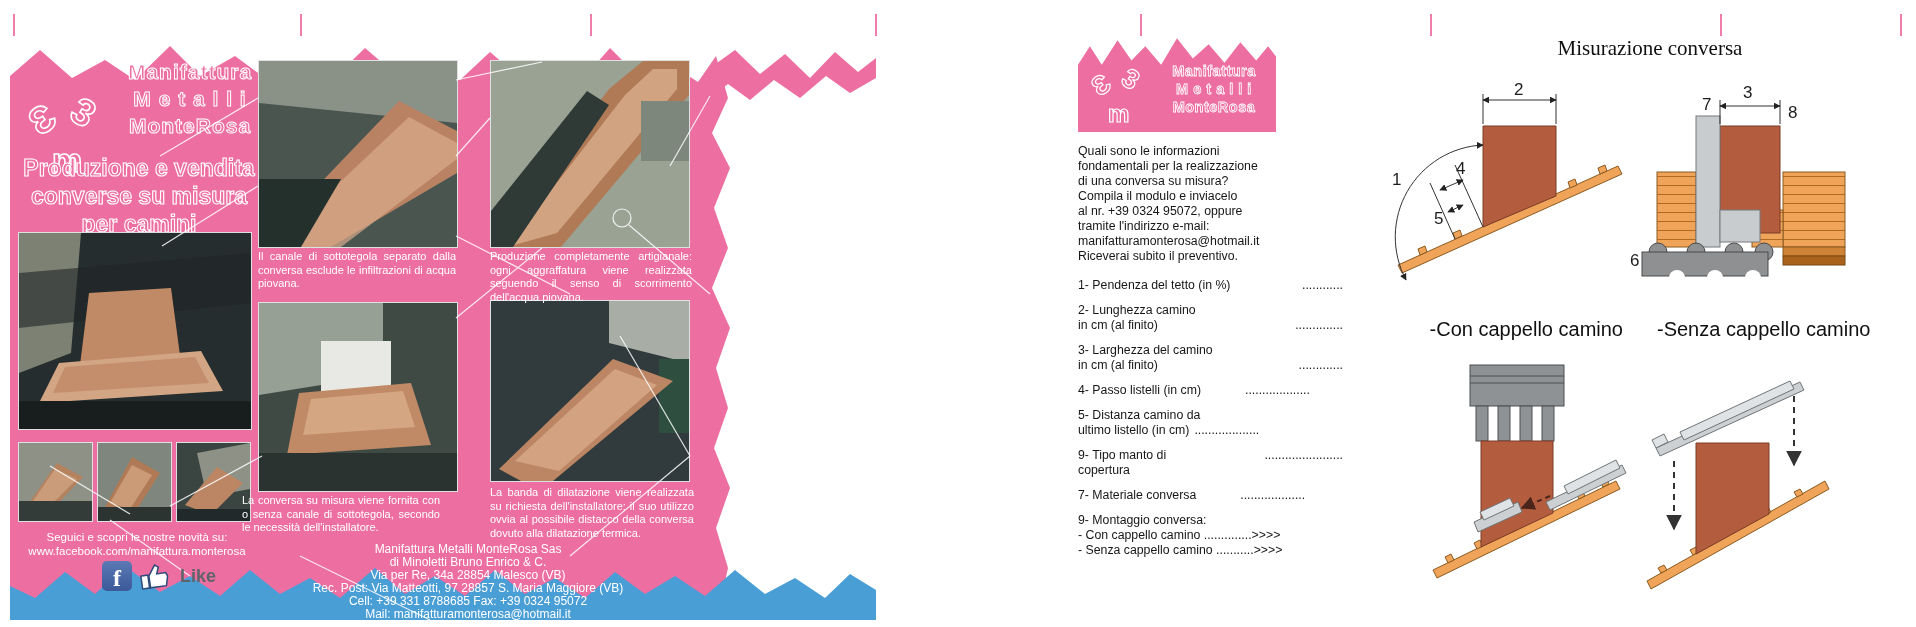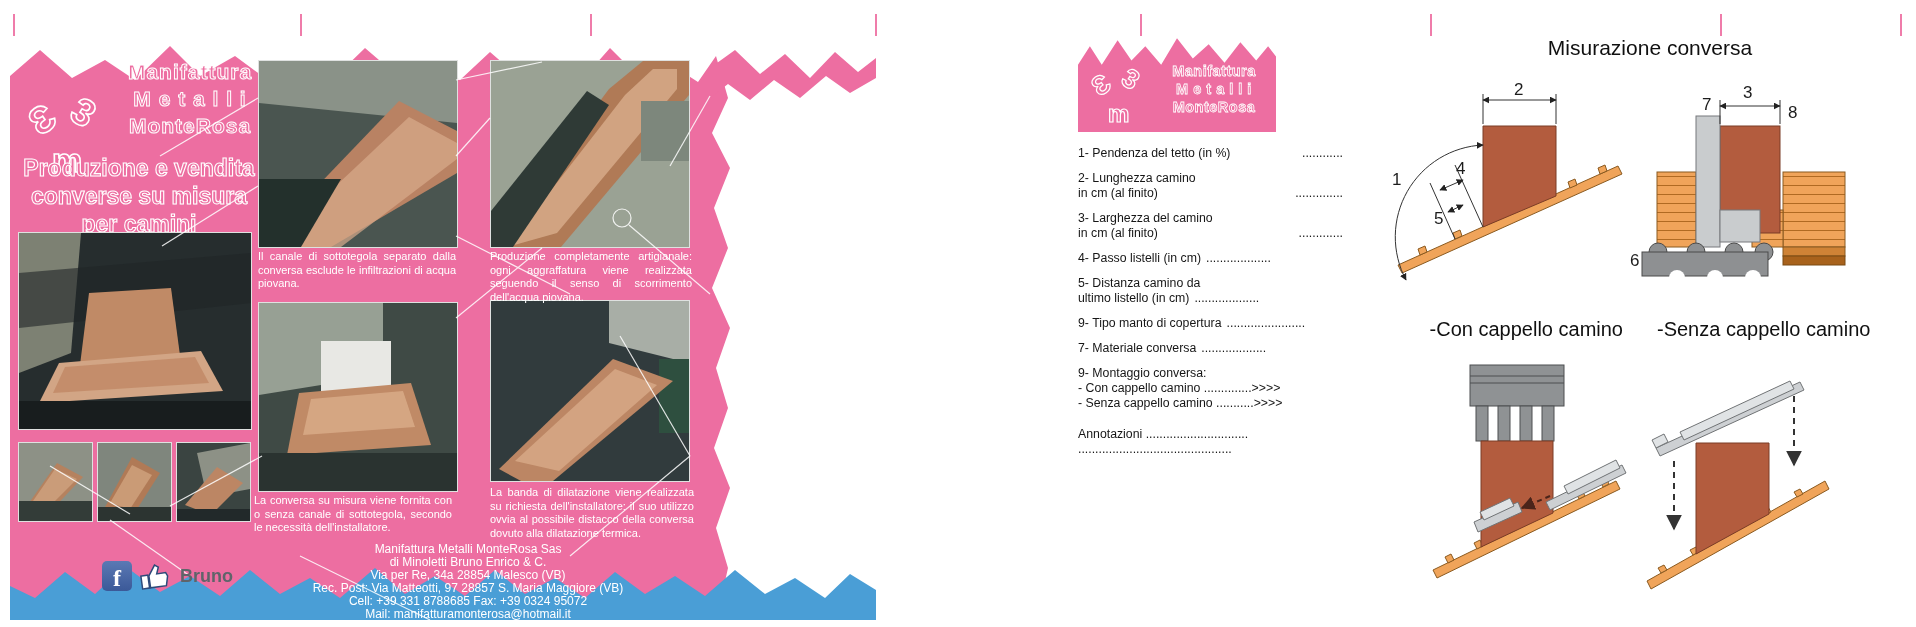--- a/index.html
+++ b/index.html
@@ -19,26 +19,26 @@
   .caption{position:absolute;color:#fff;font-size:11px;line-height:13.5px;text-align:justify;}
   .social{color:#fff;font-size:11.5px;line-height:14px;text-align:center;}
   .contact{color:#fff;font-size:12px;line-height:13px;text-align:center;}
   .likelabel{color:#5f646a;font-weight:bold;font-size:18px;}
   
   .form-page{position:absolute;left:1078px;top:30px;width:265px;height:590px;font-size:12.3px;line-height:15px;color:#161616;}
   .logochip{position:relative;width:198px;height:102px;background:#ed6ea1;
     clip-path:polygon(0% 34%,6% 16%,12% 34%,20% 10%,27% 30%,34% 16%,42% 34%,50% 8%,58% 28%,66% 14%,74% 32%,82% 12%,90% 30%,96% 16%,100% 26%,100% 100%,0% 100%);}
   .chipbrand{font-size:14.5px;line-height:18px;letter-spacing:.5px;-webkit-text-stroke:.8px #fff;}
   .fieldrow{display:flex;}
-  .field{margin-bottom:10px;}
+  .field{margin-bottom:10px;gap:39px;}
   .dots{margin-left:5px;}
   .rowsb{display:flex;justify-content:space-between;}
   
   .diagram-page{position:absolute;left:1390px;top:30px;width:520px;height:592px;}
-  .dtitle{position:absolute;width:100%;text-align:center;font-size:21px;color:#101010;}
+  .dtitle{position:absolute;width:100%;text-align:center;font-size:21px;color:#101010;font-family:Liberation Serif, serif;}
   .dopts{position:absolute;width:100%;display:flex;justify-content:center;gap:34px;font-size:20px;color:#101010;}
   svg text{font-family:"Liberation Sans",sans-serif;}
   .num{font-size:17px;fill:#1c1c1c;}
 </style>
 </head>
 <body>
 
 <div class="page">
 
   <div class="crop" style="left:13px"></div>
@@ -160,32 +160,36 @@
         <line x1="290" y1="520" x2="420" y2="584"></line>
           <line x1="610" y1="300" x2="680" y2="420"></line>
         <line x1="680" y1="420" x2="560" y2="520"></line>
           <line x1="100" y1="484" x2="180" y2="540"></line>
         <circle cx="612" cy="182" r="9" fill="none"></circle>
       </g>
     </svg>
 
     <div class="caption" style="left:480px;top:214px;width:202px">Produzione completamente artigianale: ogni aggraffatura viene realizzata seguendo il senso di scorrimento dell'acqua piovana.</div>
     <div class="caption" style="left:248px;top:214px;width:198px">Il canale di sottotegola separato dalla conversa esclude le infiltrazioni di acqua piovana.</div>
-    <div class="caption" style="left:244px;top:458px;width:198px">La conversa su misura viene fornita con o senza canale di sottotegola, secondo le necessità dell'installatore.</div>
+    <div class="caption" style="left:232px;top:458px;width:198px">La conversa su misura viene fornita con o senza canale di sottotegola, secondo le necessità dell'installatore.</div>
     <div class="caption" style="left:480px;top:450px;width:204px">La banda di dilatazione viene realizzata su richiesta dell'installatore: il suo utilizzo ovvia al possibile distacco della conversa dovuto alla dilatazione termica.</div>
 
+    <div class="abs social" style="left:0px;top:494px;width:254px">
+      <div>Seguici e scopri le nostre novità su:</div>
+      <div>www.facebook.com/manifattura.monterosa</div>
+    </div>
     <div class="abs" style="left:92px;top:524px;display:flex;align-items:center;gap:6px">
       <div style="width:30px;height:30px;border-radius:5px;background:linear-gradient(#5b79b4,#3b5998);color:#fff;font-weight:bold;font-size:24px;text-align:center;line-height:34px;font-family:'Liberation Serif',serif">f</div>
       <svg width="36" height="32">
         <g transform="rotate(-8 18 16)">
           <rect x="3" y="14" width="7" height="13" fill="#fff" stroke="#2d4a7a" stroke-width="1.5"></rect>
           <polygon points="11,27 11,15 18,5 21.5,7.5 19,14 28,14 29.5,17.5 27,27" fill="#fff" stroke="#2d4a7a" stroke-width="1.5"></polygon>
         </g>
       </svg>
-      <span class="likelabel">Bruno</span>
+      <span class="likelabel">Like</span>
     </div>
 
     <div class="abs contact prelines" style="left:258px;top:507px;width:400px">Manifattura Metalli MonteRosa Sas
 di Minoletti Bruno Enrico &amp; C.
 Via per Re, 34a 28854 Malesco (VB)
 Rec. Post: Via Matteotti, 97 28857 S. Maria Maggiore (VB)
 Cell: +39 331 8788685 Fax: +39 0324 95072
 Mail: manifatturamonterosa@hotmail.it</div>
   </div>
 
@@ -196,20 +200,28 @@
           <text x="2" y="32" font-size="27" transform="rotate(-35 14 23)">Ɛ</text>
           <text x="33" y="29" font-size="27" transform="rotate(32 42 20)">3</text>
           <text x="18" y="62" font-size="24">m</text>
         </g>
       </svg>
       <div class="abs outline chipbrand prelines" style="left:76px;top:32px;width:120px">Manifattura
 M e t a l l i
 MonteRosa</div>
     </div>
 
+    <div class="prelines" style="margin-top:12px">Quali sono le informazioni
+fondamentali per la realizzazione
+di una conversa su misura?
+Compila il modulo e inviacelo
+al nr. +39 0324 95072, oppure
+tramite l'indirizzo e-mail:
+manifatturamonterosa@hotmail.it
+Riceverai subito il preventivo.</div>
 
     <div style="margin-top:14px">
       <div class="field rowsb">
         <span>1- Pendenza del tetto (in %)</span>
           <span>............</span>
       </div>
       <div class="field">
         <div>2- Lunghezza camino</div>
         <div class="rowsb">
             <span>in cm (al finito)</span>
@@ -240,22 +252,20 @@
       </div>
       <div class="field fieldrow">
         <span>7- Materiale conversa</span>
           <span class="dots">...................</span>
       </div>
       <div>
         <div>9- Montaggio conversa:</div>
         <div>- Con cappello camino ..............&gt;&gt;&gt;&gt;</div>
         <div>- Senza cappello camino ...........&gt;&gt;&gt;&gt;</div>
       </div>
-      <div class="prelines" style="margin-top:16px">Annotazioni ..............................
-.............................................</div>
     </div>
   </div>
 
   <div class="diagram-page">
     <div class="dtitle" style="top:6px">Misurazione conversa</div>
 
     <svg class="abs" style="left:0;top:50px" width="250" height="235">
       <defs>
           <marker id="ahA" viewBox="0 0 10 10" refX="9" refY="5" markerWidth="7" markerHeight="7" orient="auto-start-reverse">
             <path d="M0,0 L10,5 L0,10 z" fill="#222"></path>

